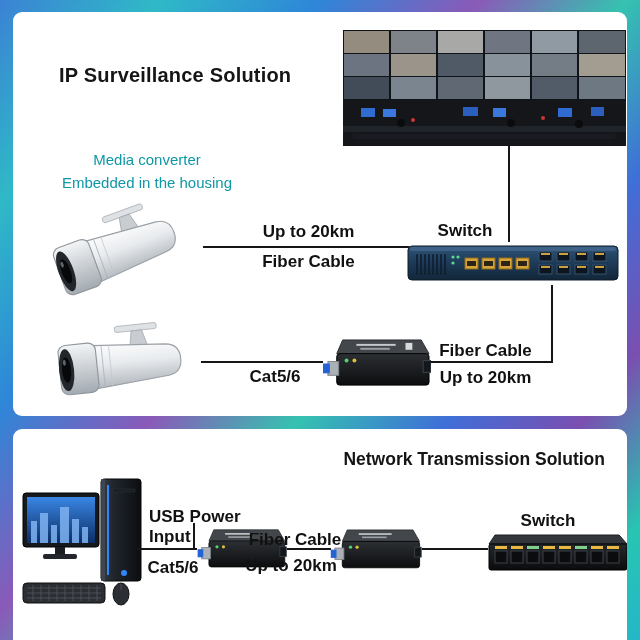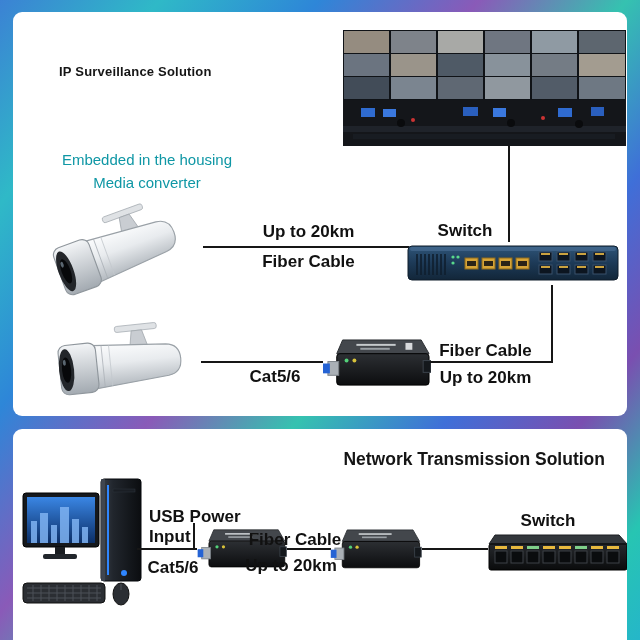--- a/index.html
+++ b/index.html
@@ -8,21 +8,21 @@
     font-family:"Liberation Sans", sans-serif;
     background: linear-gradient(128deg,
       #3b82d4 0%, #2fb9c7 14%, #2e86d8 28%, #8a5ab8 42%,
       #35c2b0 55%, #3f6fd8 68%, #7a4fb0 80%, #27c5b2 92%, #25b6c9 100%);
     position:relative;
   }
   .panel { position:absolute; background:#ffffff; border-radius:9px; }
   .panel-top { left:13px; top:12px; width:614px; height:404px; }
   .panel-bottom { left:13px; top:429px; width:614px; height:244px; }
   .abs { position:absolute; }
-  .title1 { font-size:13px; font-weight:bold; color:#151515; letter-spacing:.2px; }
+  .title1 { font-size:20px; font-weight:bold; color:#151515; letter-spacing:.2px; }
   .title2 { font-size:17.5px; font-weight:bold; color:#151515; }
   .note { color:#0f97a5; font-size:15px; font-weight:500; text-align:center; line-height:23px; }
   .lbl { font-size:17px; font-weight:bold; color:#111111; text-align:center; }
   .lbl-left { text-align:left; }
   .line-h { height:2px; background:#161616; }
   .line-v { width:2px; background:#161616; }
   svg { display:block; }
 </style>
 </head>
 <body>
@@ -101,22 +101,22 @@
       <rect x="10" y="104" width="262" height="5" fill="#181c22"></rect>
       <circle cx="58" cy="93" r="4" fill="#0a0b0d"></circle>
         <circle cx="168" cy="93" r="4" fill="#0a0b0d"></circle>
         <circle cx="236" cy="94" r="4" fill="#0a0b0d"></circle>
     </svg>
   </div>
 
   <div class="abs line-v" style="left:495px; top:134px; height:96px;"></div>
 
   <div class="abs note" style="left:14px; top:136px; width:240px;">
+    <div>Media converter</div>
     <div>Embedded in the housing</div>
-    <div>Media converter</div>
   </div>
 
   <div class="abs" style="left:38px; top:196px; transform:rotate(-20deg);">
     <svg width="150" height="83" viewBox="0 0 200 110">
       <rect x="84" y="4" width="56" height="8" rx="3" fill="#dfe2e5" stroke="#a7adb3"></rect>
       <polygon points="106,12 120,12 126,34 102,34" fill="#c9cdd2" stroke="#a0a6ac"></polygon>
       <path d="M52,26 L150,34 Q168,36 168,55 Q168,74 150,76 L52,84 Z" fill="url(#g-cam-body)" stroke="#9aa1a7" stroke-width="1.5"></path>
       <line x1="64" y1="27" x2="64" y2="83" stroke="#aab0b6"></line>
       <line x1="74" y1="28" x2="74" y2="82" stroke="#c3c8cd"></line>
       <rect x="6" y="22" width="50" height="66" rx="10" fill="url(#g-cam-hood)" stroke="#8f969c" stroke-width="1.5"></rect>

